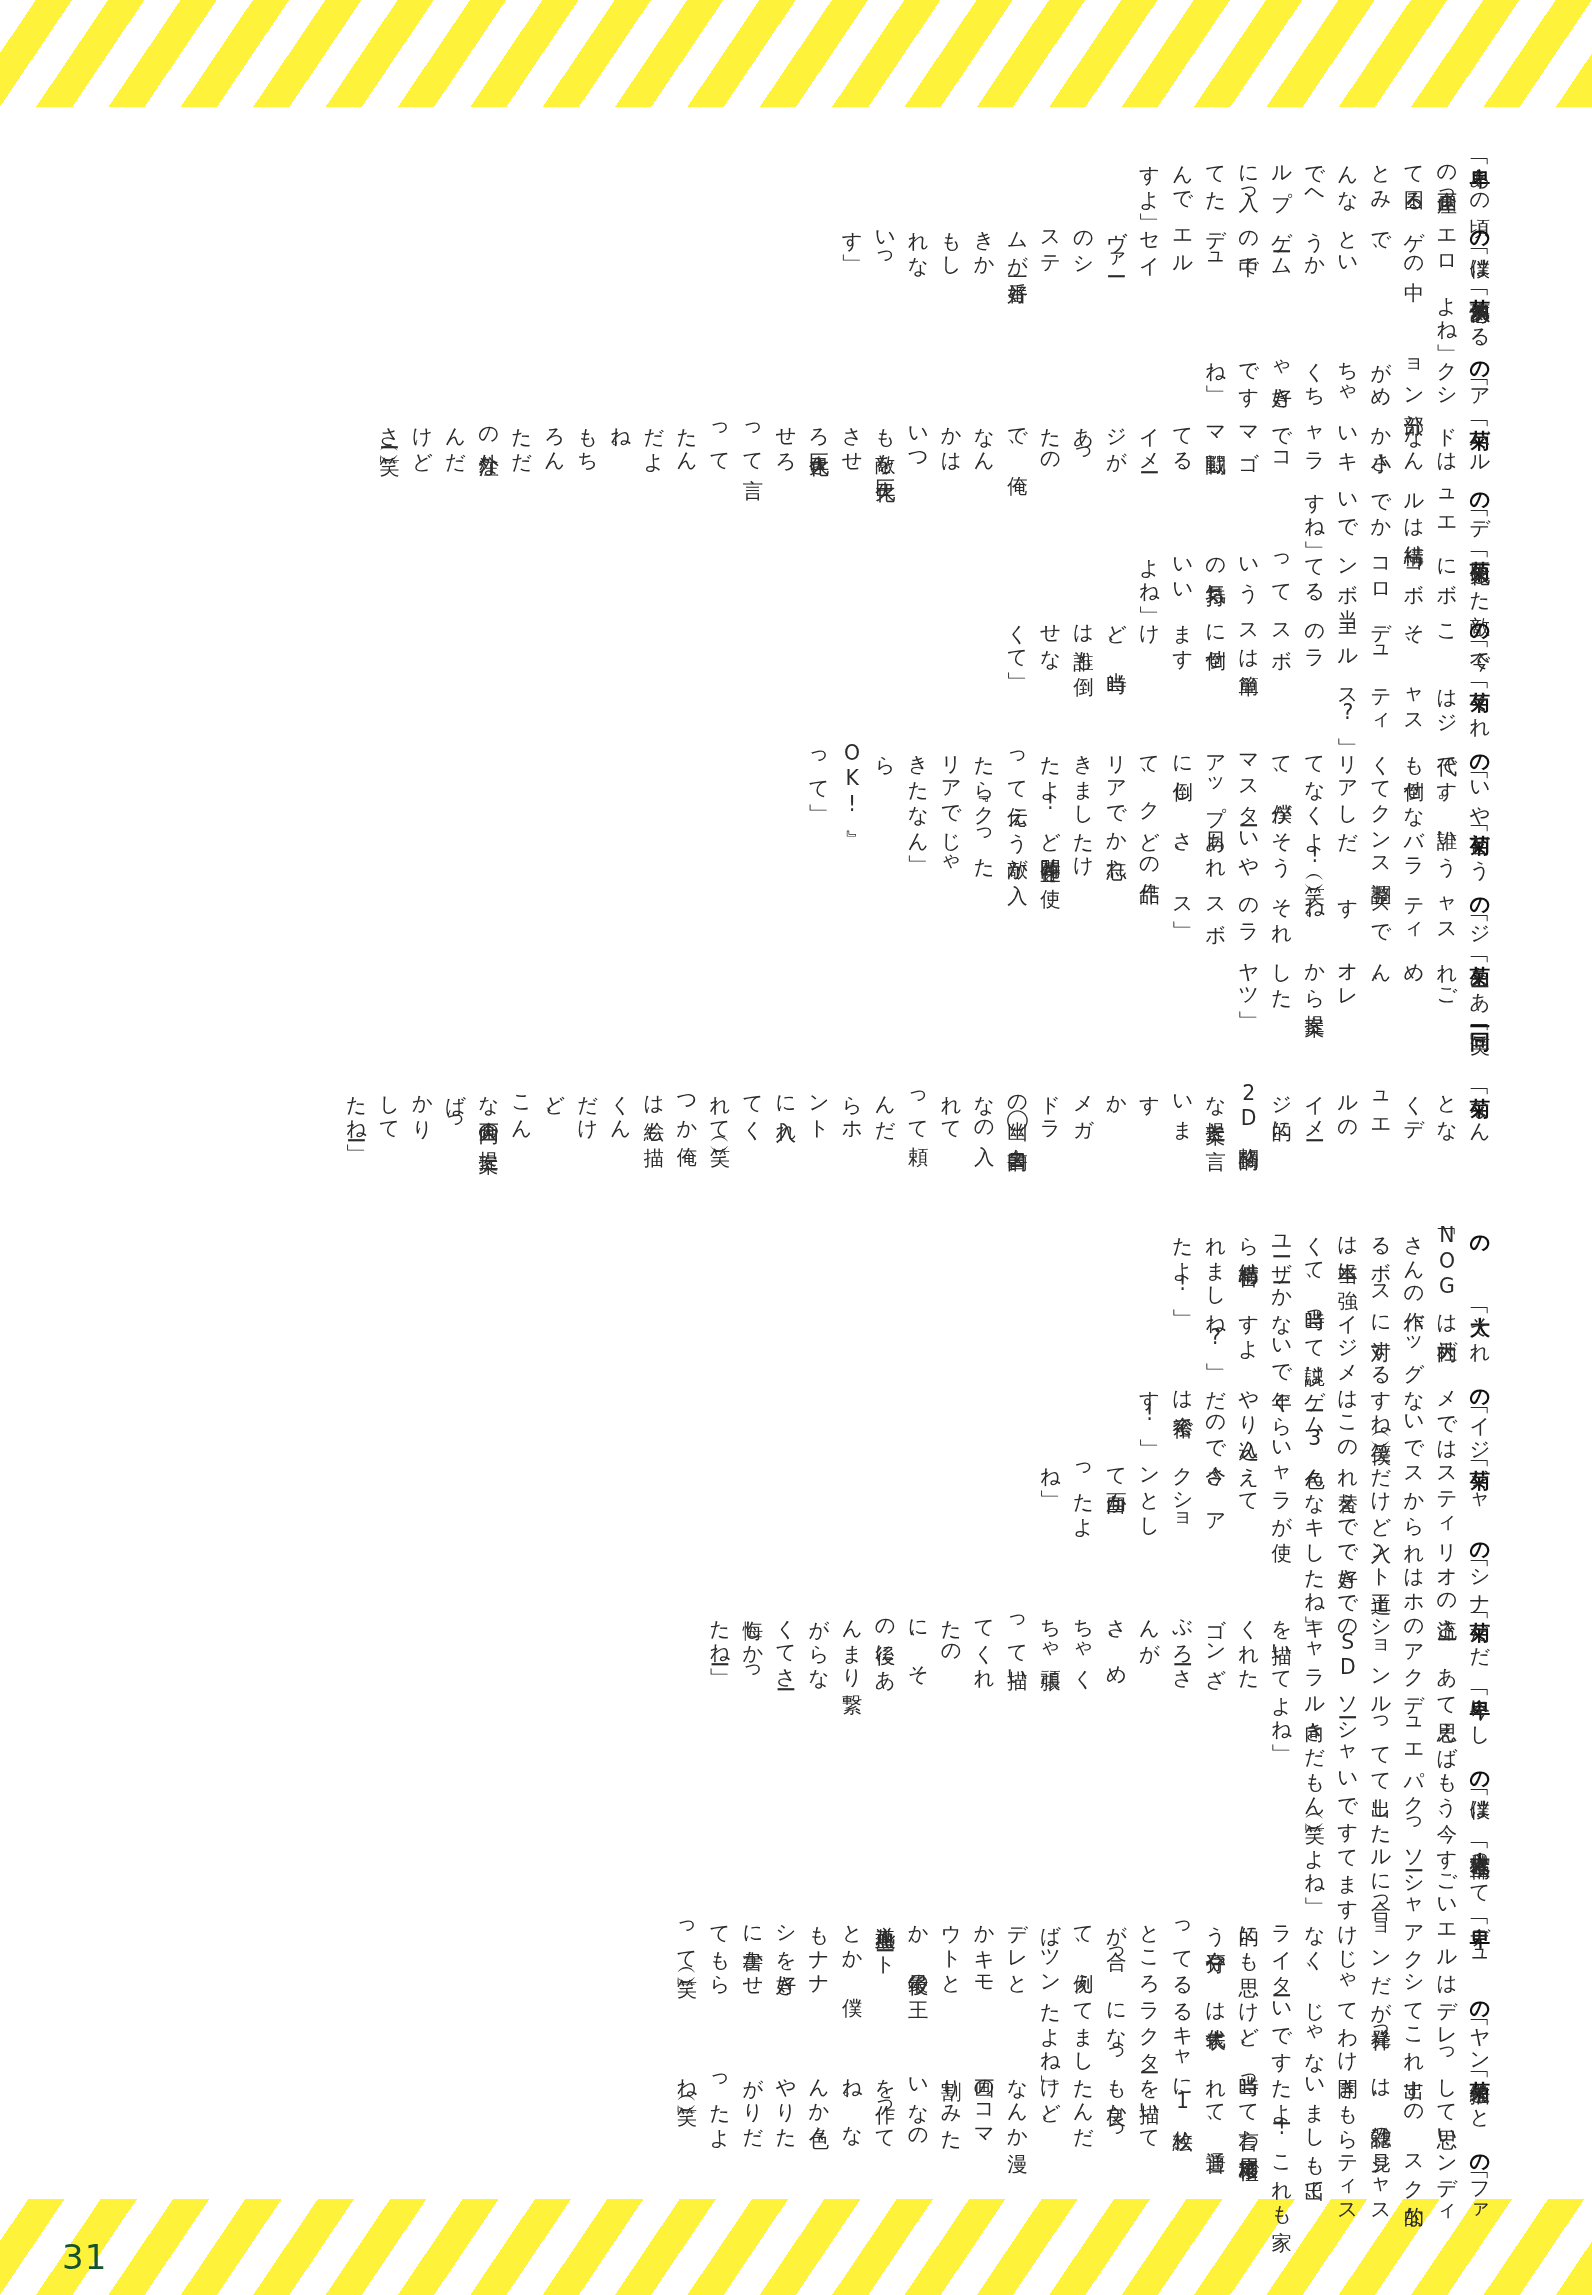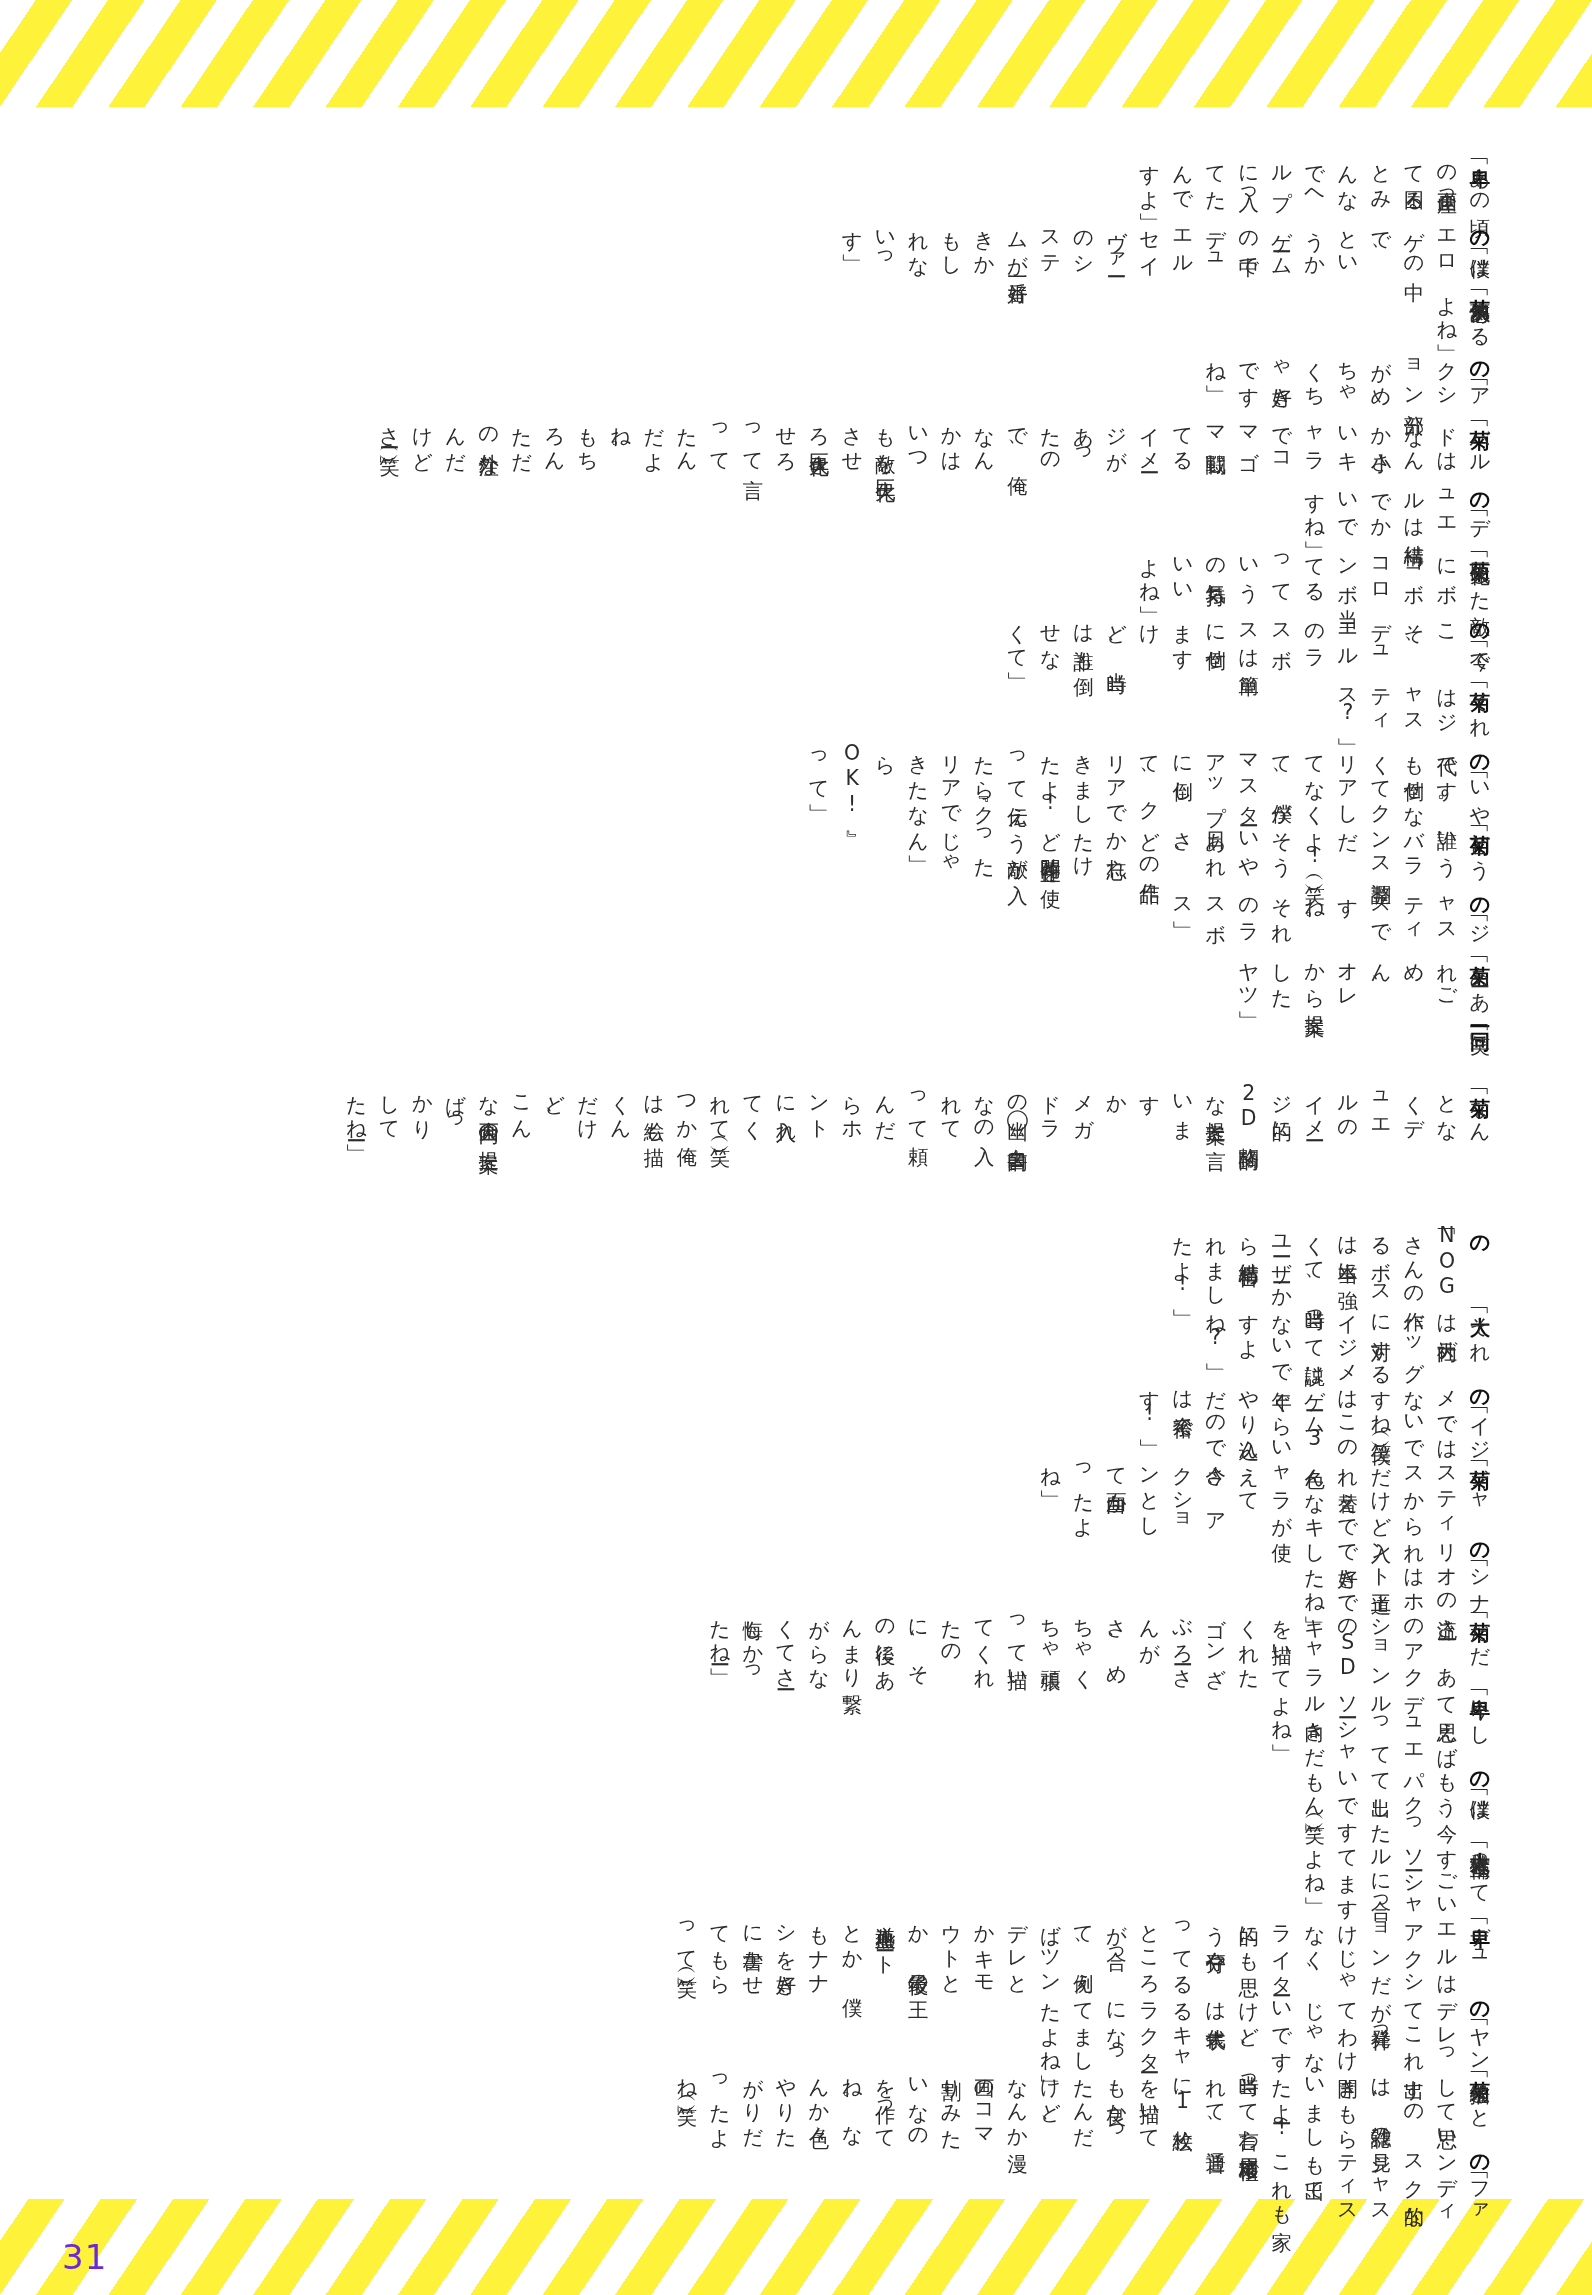--- a/index.html
+++ b/index.html
@@ -42,21 +42,21 @@
     bottom: 0;
     height: 96px;
   }
 
   
   .page-number {
     position: absolute;
     left: 62px;
     bottom: 18px;
     font-size: 34px;
-    color: #6d28d9;
+    color: #14532d;
     font-family: "DejaVu Sans", "Liberation Sans", sans-serif;
     letter-spacing: 1px;
   }
 
   
   .vcolumns {
     position: absolute;
     writing-mode: vertical-rl;
     text-orientation: upright;
     font-family: "DejaVu Sans", "Liberation Sans", sans-serif;

